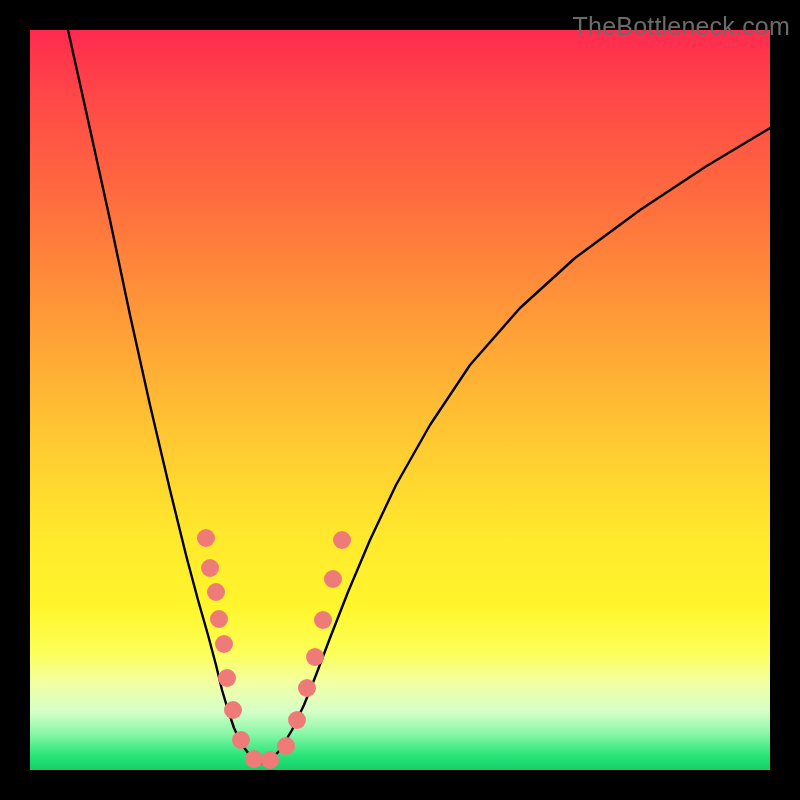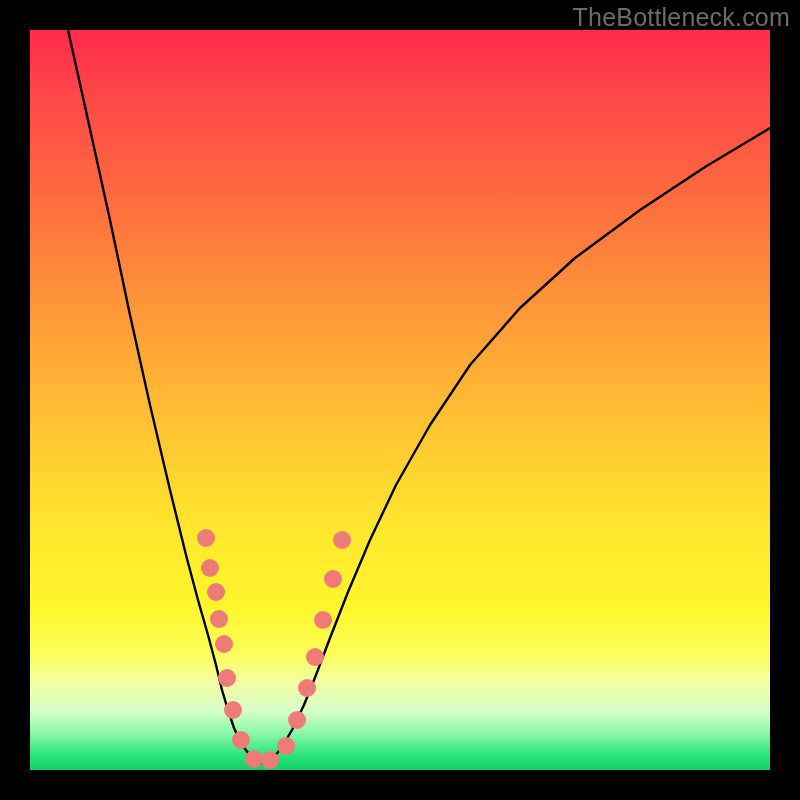--- a/index.html
+++ b/index.html
@@ -27,21 +27,21 @@
       #fdff56 84%,
       #f3ffa0 88%,
       #d7ffc8 92%,
       #8cf7a8 95%,
       #28e57a 98%,
       #15cf66 100%
     );
   }
   .watermark {
     position: absolute;
-    top: 3px;
+    top: 12px;
     right: 10px;
     font-family: Arial, Helvetica, sans-serif;
     font-size: 25px;
     font-weight: 500;
     color: #6b6b6b;
     letter-spacing: 0.2px;
     user-select: none;
   }
   svg.plot {
     position: absolute;

